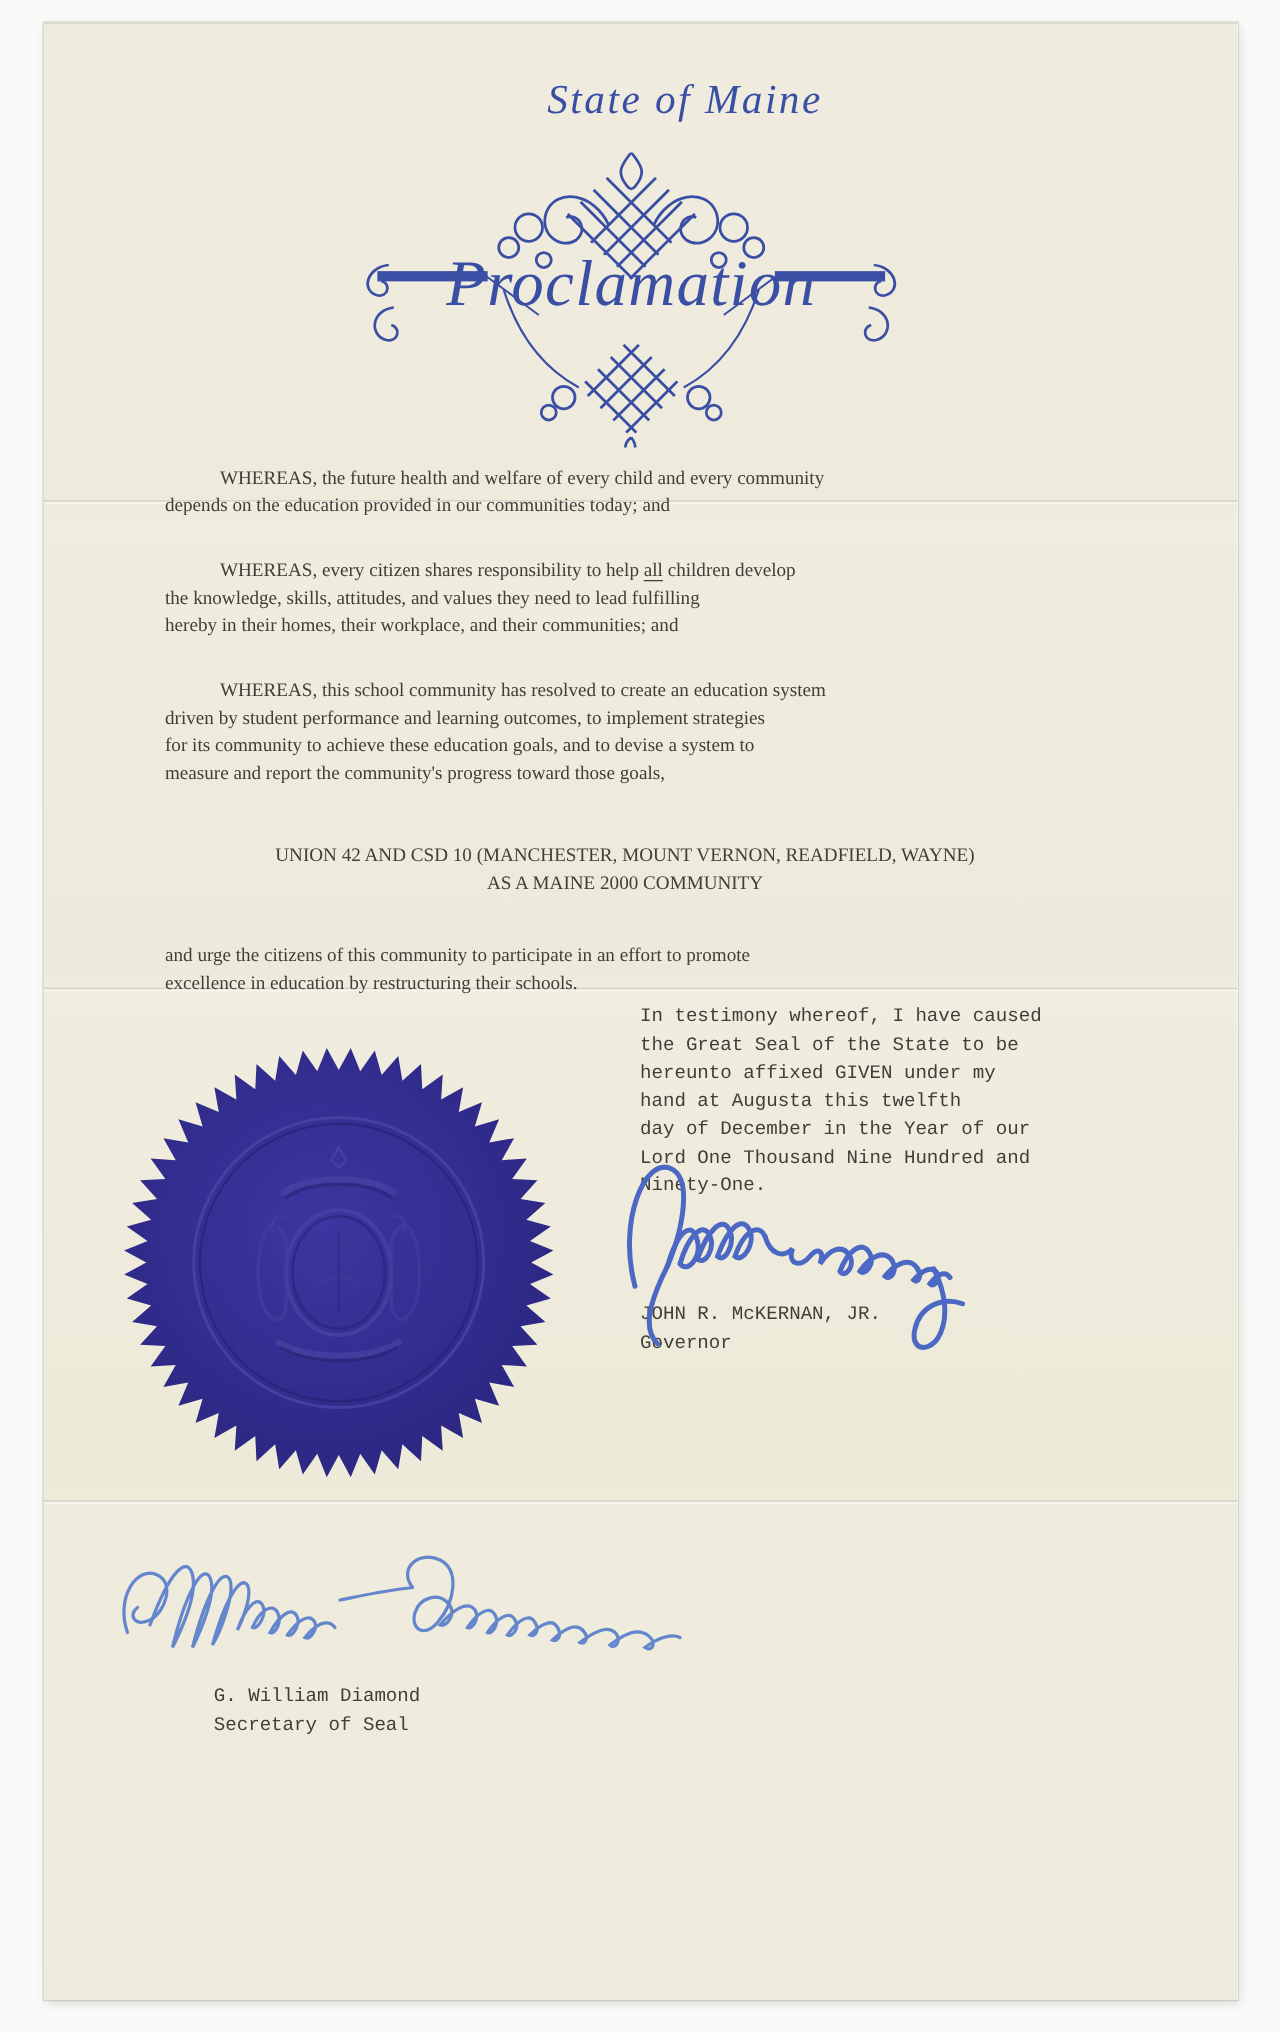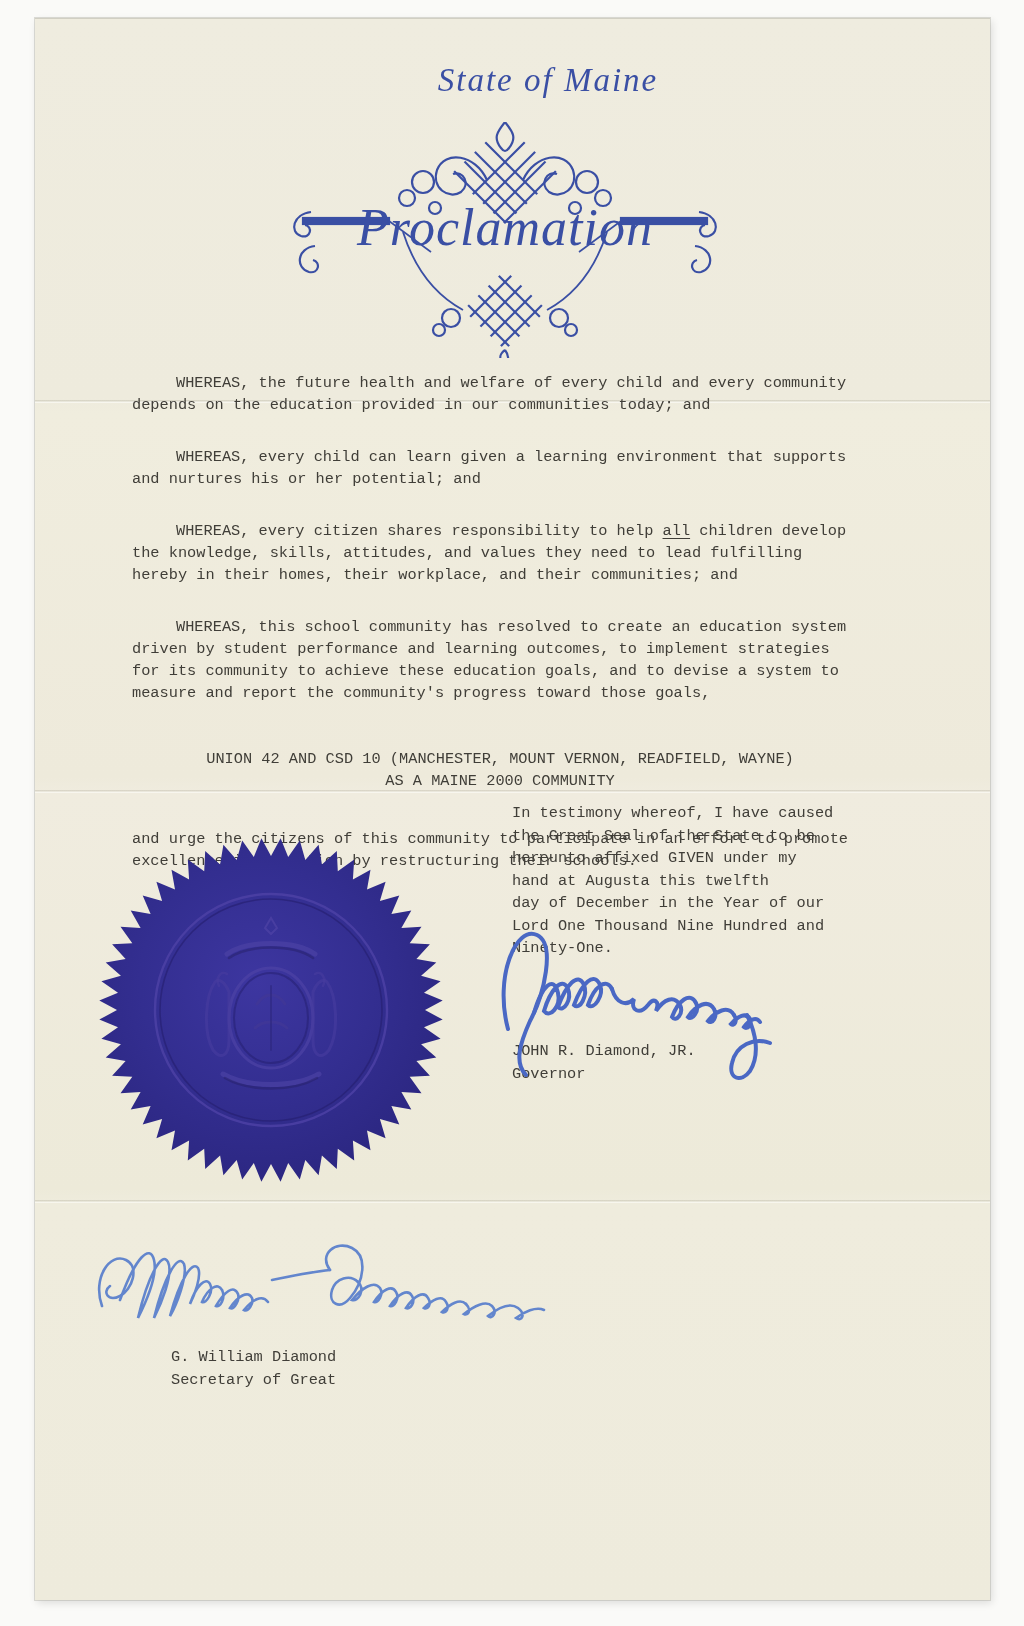--- a/index.html
+++ b/index.html
@@ -28,21 +28,21 @@
   .ornament-word{
     position:absolute;left:0;top:76px;width:100%;text-align:center;
     font-family:"Liberation Serif","DejaVu Serif",serif;
     font-style:italic;font-size:52px;color:#3a4fa4;letter-spacing:1px;
   }
   .bodytext{
     position:absolute;left:97px;top:332px;width:736px;
     font-size:15.3px;line-height:22px;color:#403e38;
     white-space:pre-line;
   }
-  .bodytext p{margin:0 0 8px 0;text-indent:44px;}
+  .bodytext p{margin:0 0 8px 0;text-indent:44px;font-family:Liberation Serif, serif;}
   .bodytext p.noindent{text-indent:0;}
   .bodytext p.centerblock{text-indent:0;text-align:center;margin:14px 0 14px 0;}
   .uword{text-decoration:underline;text-underline-offset:3px;}
   .testimony{
     position:absolute;left:477px;top:784px;width:370px;
     font-size:15.3px;line-height:22.5px;color:#403e38;white-space:pre-line;
   }
   .typedblock{
     position:absolute;font-size:15.3px;line-height:23px;color:#403e38;white-space:pre-line;
   }
@@ -115,22 +115,20 @@
         <circle cx="274" cy="196" r="9"></circle>
           <circle cx="286" cy="208" r="6"></circle>
       </g>
     </svg>
     <div class="ornament-word">Proclamation</div>
   </div>
 
   <div class="bodytext">
     <p>WHEREAS, the future health and welfare of every child and every community
 depends on the education provided in our communities today; and</p>
-    <p>WHEREAS, every child can learn given a learning environment that supports
-and nurtures his or her potential; and</p>
     <p><span>WHEREAS, every citizen shares responsibility to help </span><span class="uword">all</span><span> children develop
 the knowledge, skills, attitudes, and values they need to lead fulfilling
 hereby in their homes, their workplace, and their communities; and</span></p>
     <p>WHEREAS, this school community has resolved to create an education system
 driven by student performance and learning outcomes, to implement strategies
 for its community to achieve these education goals, and to devise a system to
 measure and report the community's progress toward those goals,</p>
     <p class="centerblock">UNION 42 AND CSD 10 (MANCHESTER, MOUNT VERNON, READFIELD, WAYNE)
 AS A MAINE 2000 COMMUNITY</p>
     <p class="noindent">and urge the citizens of this community to participate in an effort to promote
@@ -148,21 +146,21 @@
   <svg class="sig gov-sig" width="310" height="170" viewBox="0 0 310 170">
     <g fill="none" stroke="#4a68c4" stroke-width="4" stroke-linecap="round">
       <path d="M18,116 C4,64 26,12 47,22 C66,31 54,82 40,108 C30,130 24,150 36,162"></path>
       <path d="M44,100 C52,72 64,62 68,80 C71,93 60,106 54,98 C60,78 72,62 78,76 C82,86 74,100 68,94 C76,72 88,58 94,72 C98,82 90,98 84,92 C92,70 104,58 110,72 C114,82 104,98 98,92 C104,74 116,64 122,76"></path>
       <path d="M122,76 C126,90 136,94 144,86 C140,98 150,102 158,92 C164,84 170,88 166,98 C174,86 184,82 190,92 C194,100 186,110 182,104 C188,88 200,78 206,90 C210,98 202,108 198,104 C206,92 218,86 224,96 C228,104 222,112 218,108 C226,98 238,92 244,102"></path>
       <path d="M244,102 C248,108 244,114 241,111 C248,103 256,99 260,106 C262,112 257,117 254,114 C259,107 266,103 270,109"></path>
       <path d="M257,102 C266,120 270,142 260,158 C251,170 238,166 242,150 C246,132 264,124 280,130"></path>
     </g>
   </svg>
 
-  <div class="typedblock gov-block"><span>JOHN R. Diamond, JR.</span><br><span>Governor</span></div>
+  <div class="typedblock gov-block"><span>JOHN R. McKERNAN, JR.</span><br><span>Governor</span></div>
 
   <svg class="seal" width="348" height="348" viewBox="0 0 348 348">
     <defs>
       <radialGradient id="sealg" cx="46%" cy="42%" r="62%">
         <stop offset="0%" stop-color="#3d36a0"></stop>
         <stop offset="55%" stop-color="#332e90"></stop>
         <stop offset="100%" stop-color="#2b2680"></stop>
       </radialGradient>
     </defs>
     <polygon id="starburst" points="328.0,174.0 345.7,183.6 327.0,191.2 343.6,202.8 324.1,208.3 339.3,221.6 319.4,224.9 332.9,239.8 312.7,240.8 324.5,257.2 304.4,255.9 314.3,273.5 294.4,270.0 302.3,288.6 282.9,282.9 288.6,302.3 270.0,294.4 273.5,314.3 255.9,304.4 257.2,324.5 240.8,312.7 239.8,332.9 224.9,319.4 221.6,339.3 208.3,324.1 202.8,343.6 191.2,327.0 183.6,345.7 174.0,328.0 164.4,345.7 156.8,327.0 145.2,343.6 139.7,324.1 126.4,339.3 123.1,319.4 108.2,332.9 107.2,312.7 90.8,324.5 92.1,304.4 74.5,314.3 78.0,294.4 59.4,302.3 65.1,282.9 45.7,288.6 53.6,270.0 33.7,273.5 43.6,255.9 23.5,257.2 35.3,240.8 15.1,239.8 28.6,224.9 8.7,221.6 23.9,208.3 4.4,202.8 21.0,191.2 2.3,183.6 20.0,174.0 2.3,164.4 21.0,156.8 4.4,145.2 23.9,139.7 8.7,126.4 28.6,123.1 15.1,108.2 35.3,107.2 23.5,90.8 43.6,92.1 33.7,74.5 53.6,78.0 45.7,59.4 65.1,65.1 59.4,45.7 78.0,53.6 74.5,33.7 92.1,43.6 90.8,23.5 107.2,35.3 108.2,15.1 123.1,28.6 126.4,8.7 139.7,23.9 145.2,4.4 156.8,21.0 164.4,2.3 174.0,20.0 183.6,2.3 191.2,21.0 202.8,4.4 208.3,23.9 221.6,8.7 224.9,28.6 239.8,15.1 240.8,35.3 257.2,23.5 255.9,43.6 273.5,33.7 270.0,53.6 288.6,45.7 282.9,65.1 302.3,59.4 294.4,78.0 314.3,74.5 304.4,92.1 324.5,90.8 312.7,107.2 332.9,108.2 319.4,123.1 339.3,126.4 324.1,139.7 343.6,145.2 327.0,156.8 345.7,164.4" fill="url(#sealg)"></polygon>
@@ -192,15 +190,15 @@
       <path d="M12,88 C2,60 20,34 36,42 C50,49 42,72 30,78 C18,84 12,74 20,68"></path>
       <path d="M30,82 C46,38 60,26 64,42 C68,58 54,88 48,100 C58,58 72,32 78,44 C84,56 70,88 64,100 C74,60 88,34 94,46 C98,58 86,88 80,98 C90,62 102,42 108,50 C112,58 104,78 100,86 C106,68 116,58 120,66 C124,74 116,86 112,84 C118,70 128,64 132,72"></path>
       <path d="M132,72 C136,80 130,90 126,88 C134,74 144,66 148,76 C150,82 144,92 140,90 C148,78 158,72 162,80 C164,86 158,94 154,92 C162,82 172,76 178,84"></path>
       <path d="M182,62 C202,58 220,54 240,52"></path>
       <path d="M240,52 C228,36 246,22 262,30 C278,38 274,64 260,80 C250,92 238,86 242,72 C246,60 260,56 268,64"></path>
       <path d="M268,64 C276,72 268,84 262,82 C272,70 284,62 290,70 C294,76 288,86 284,84 C292,72 302,66 306,74 C310,80 304,90 300,88 C308,76 318,70 322,78 C326,84 320,92 316,90 C324,78 334,72 338,80 C342,86 338,92 334,90 C342,82 352,76 356,84 C360,90 356,96 352,94 C360,86 370,80 376,86"></path>
       <path d="M376,86 C382,92 378,98 374,96 C384,88 396,82 402,88 C408,94 402,102 398,98 C408,90 420,84 428,90 C436,96 432,104 426,100 C434,94 446,88 454,92"></path>
     </g>
   </svg>
 
-  <div class="typedblock sos-block"><span>G. William Diamond</span><br><span>Secretary of Great</span></div>
+  <div class="typedblock sos-block"><span>G. William Diamond</span><br><span>Secretary of Seal</span></div>
 
 </div>
 
 </body></html>

